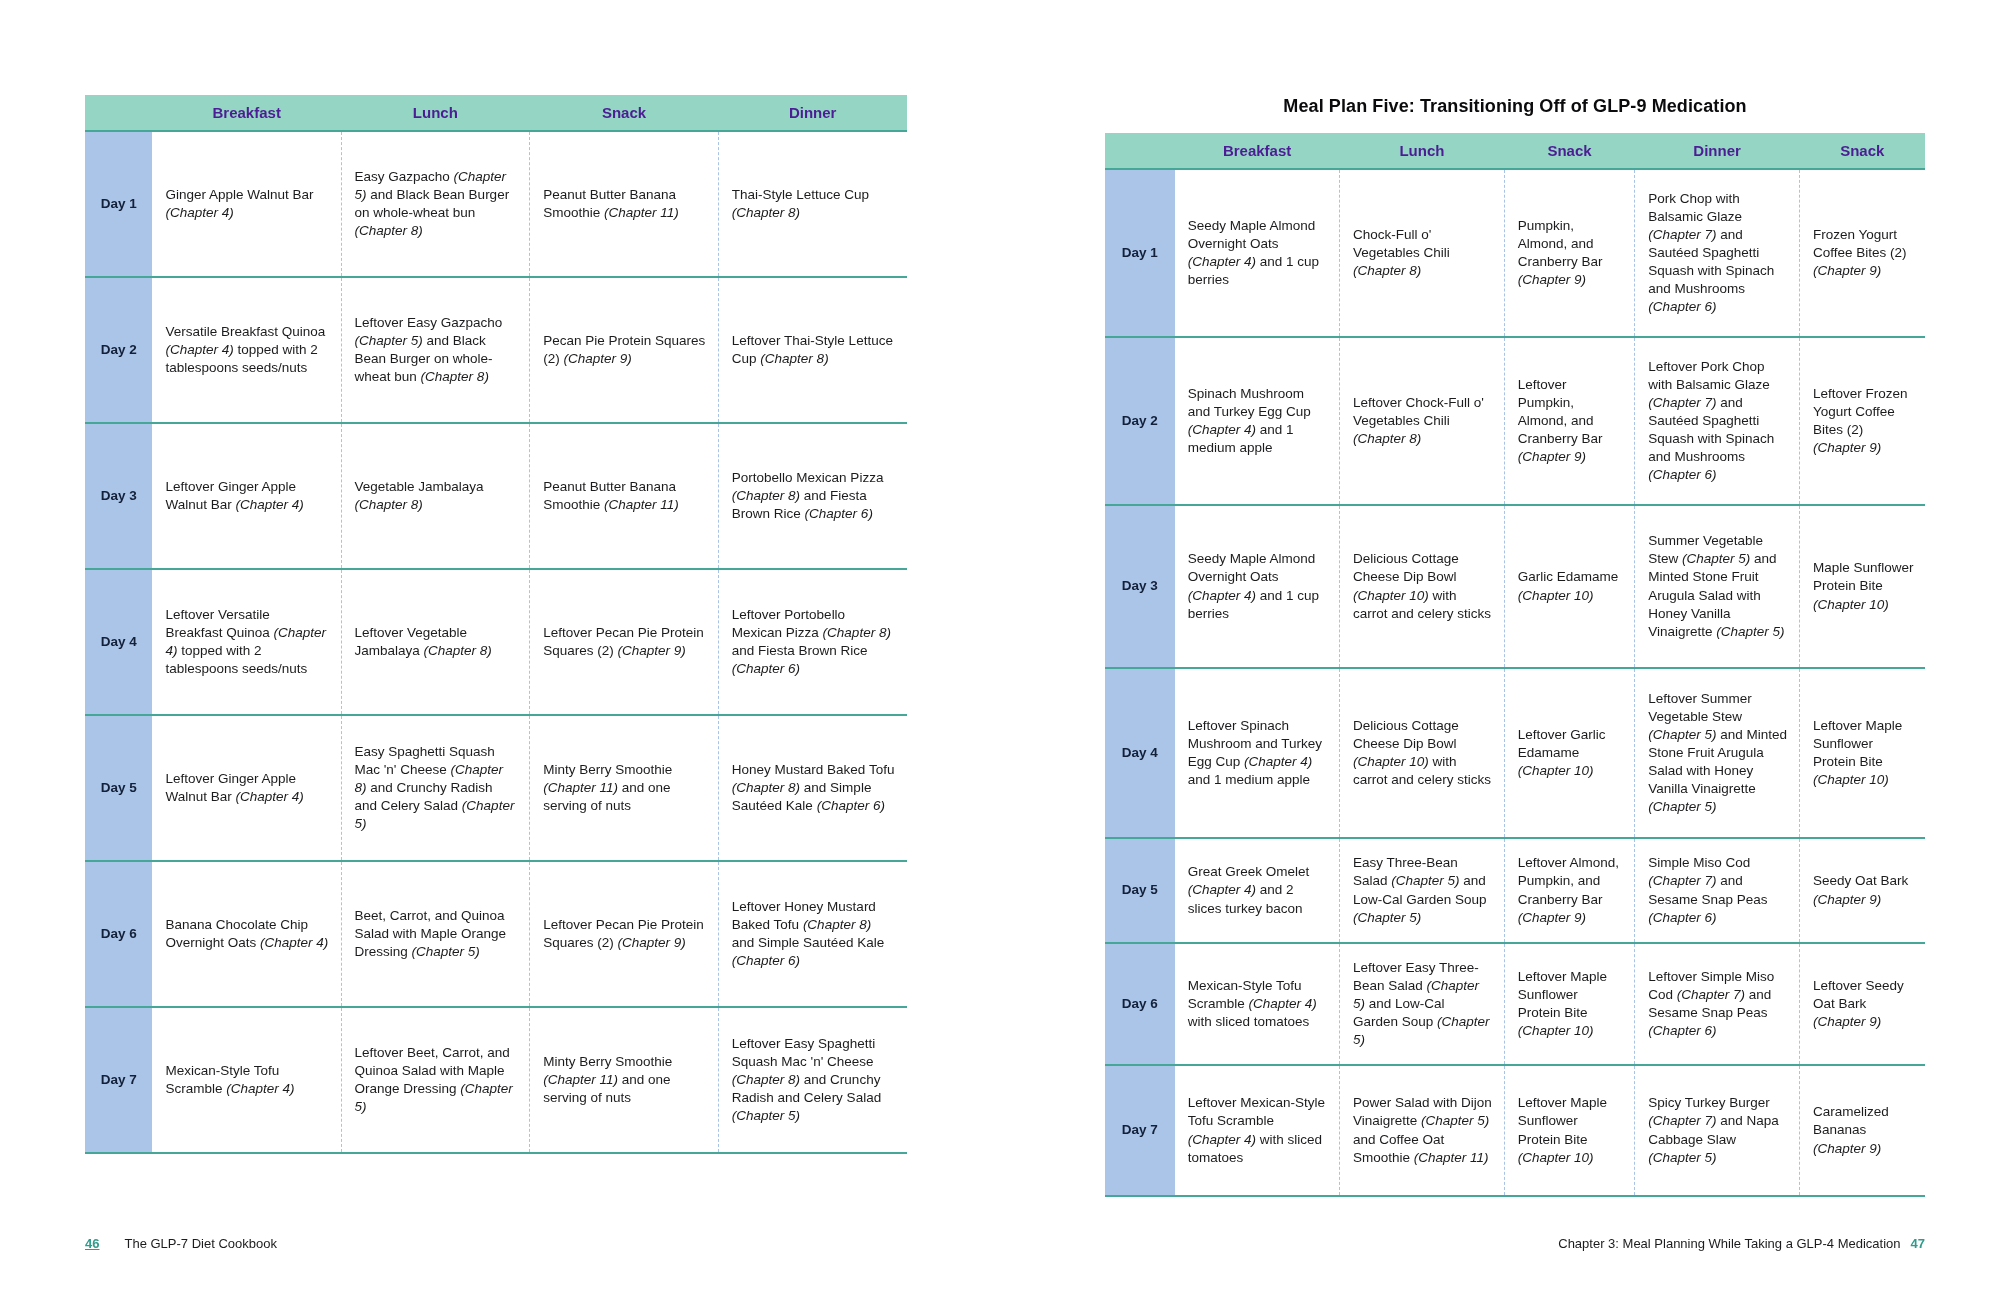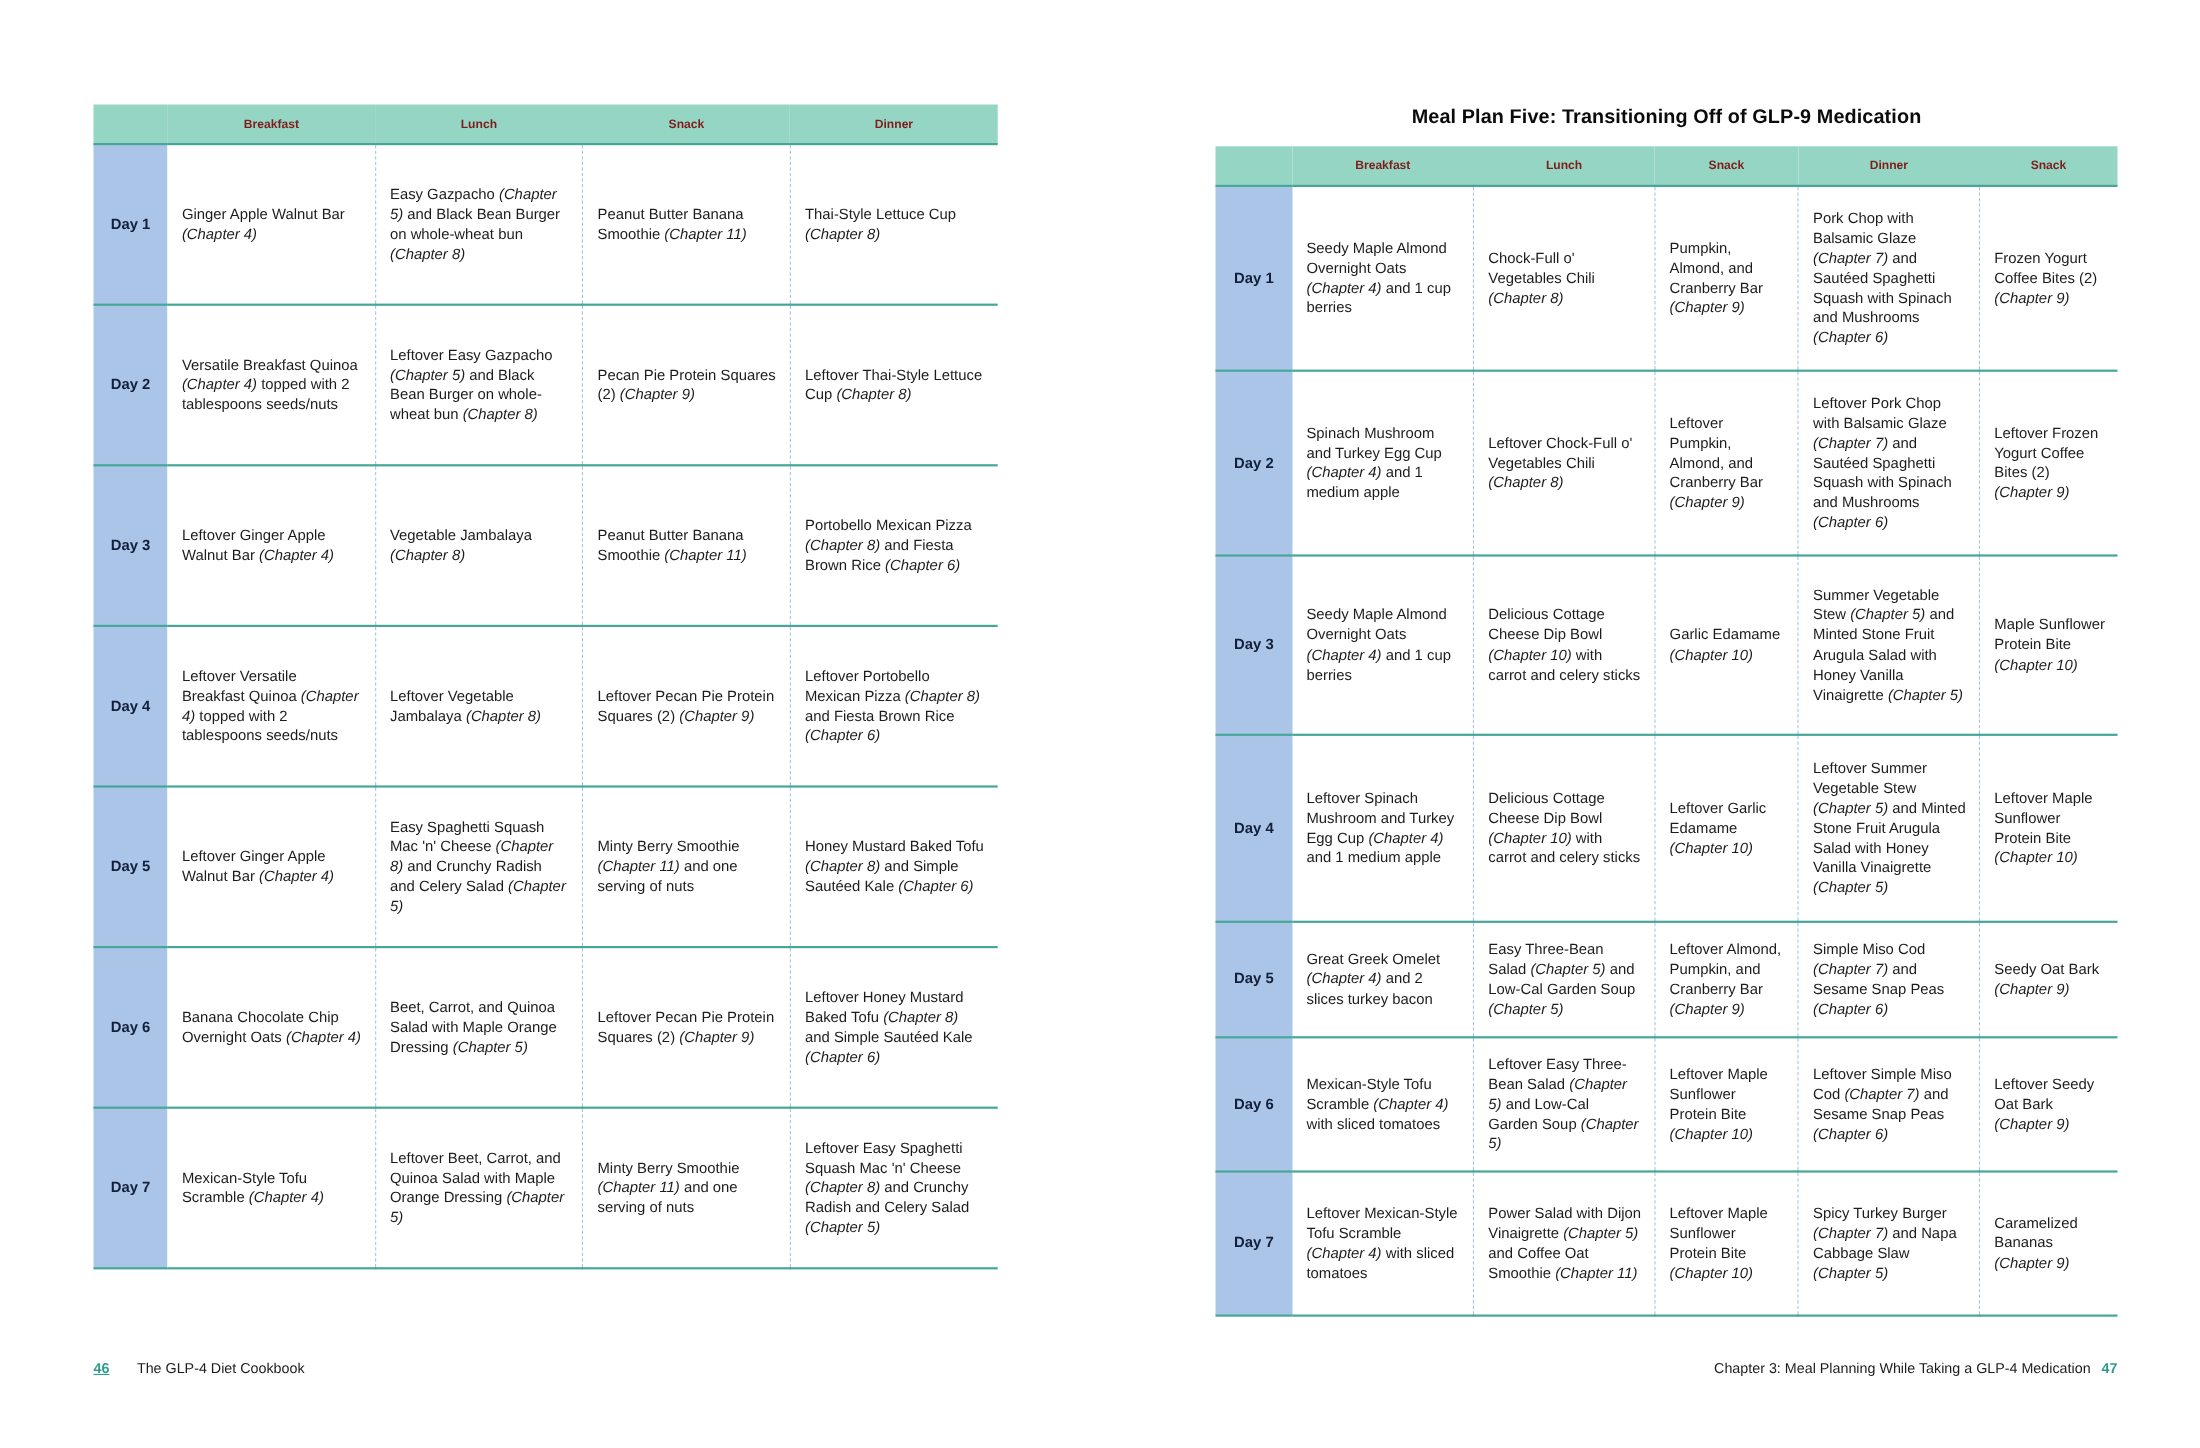--- a/index.html
+++ b/index.html
@@ -17,22 +17,22 @@
   body{position:relative;overflow:hidden;}
 
   .page{position:absolute;top:95px;}
   .page-left{left:85px;width:822px;}
   .page-right{left:1105px;width:820px;}
 
   .plan-title{font-size:18px;line-height:22px;font-weight:700;text-align:center;
     color:#0b0b0d;letter-spacing:.1px;margin-bottom:16px;}
 
   table.meal-table{width:100%;border-collapse:collapse;table-layout:fixed;}
-  table.meal-table thead th{background:var(--header_teal);font-size:11px;font-weight:700;
-    color:#7f1d1d;height:36px;text-align:center;vertical-align:middle;padding:2px 4px;}
+  table.meal-table thead th{background:var(--header_teal);font-size:15px;font-weight:700;
+    color:#4c1d95;height:36px;text-align:center;vertical-align:middle;padding:2px 4px;}
   table.meal-table tbody tr{border-top:2px solid var(--row_line_teal);}
   table.meal-table tbody tr:last-child{border-bottom:2px solid var(--row_line_teal);}
   table.meal-table td{vertical-align:middle;font-size:13.5px;line-height:1.34;color:var(--text_dark);}
   table.meal-table td.day{background:var(--day_blue);text-align:center;font-weight:700;
     color:#13203a;padding:4px 2px;}
   table.meal-table td.meal{padding:11px 11px 11px 13px;}
   table.meal-table td.meal + td.meal{border-left:1px dashed var(--dash_blue);}
   table.meal-table em{font-style:italic;}
 
   .t0 tbody tr{height:146px;}
@@ -204,20 +204,20 @@
             <td class="meal">Power Salad with Dijon Vinaigrette <em>(Chapter 5)</em> and Coffee Oat Smoothie <em>(Chapter 11)</em></td>
             <td class="meal">Leftover Maple Sunflower Protein Bite <em>(Chapter 10)</em></td>
             <td class="meal">Spicy Turkey Burger <em>(Chapter 7)</em> and Napa Cabbage Slaw <em>(Chapter 5)</em></td>
             <td class="meal">Caramelized Bananas <em>(Chapter 9)</em></td>
           </tr>
         </tbody>
       </table>
   </section>
 
   <div class="footer footer-left">
-    <span class="page-num">46</span><span class="footer-text">The GLP-4 Diet Cookbook</span>
+    <span class="page-num">46</span><span class="footer-text">The GLP-7 Diet Cookbook</span>
   </div>
 
   <div class="footer footer-right">
     <span class="footer-text">Chapter 3: Meal Planning While Taking a GLP-4 Medication</span><span class="page-num">47</span>
   </div>
 
 </div>
 
 </body></html>

